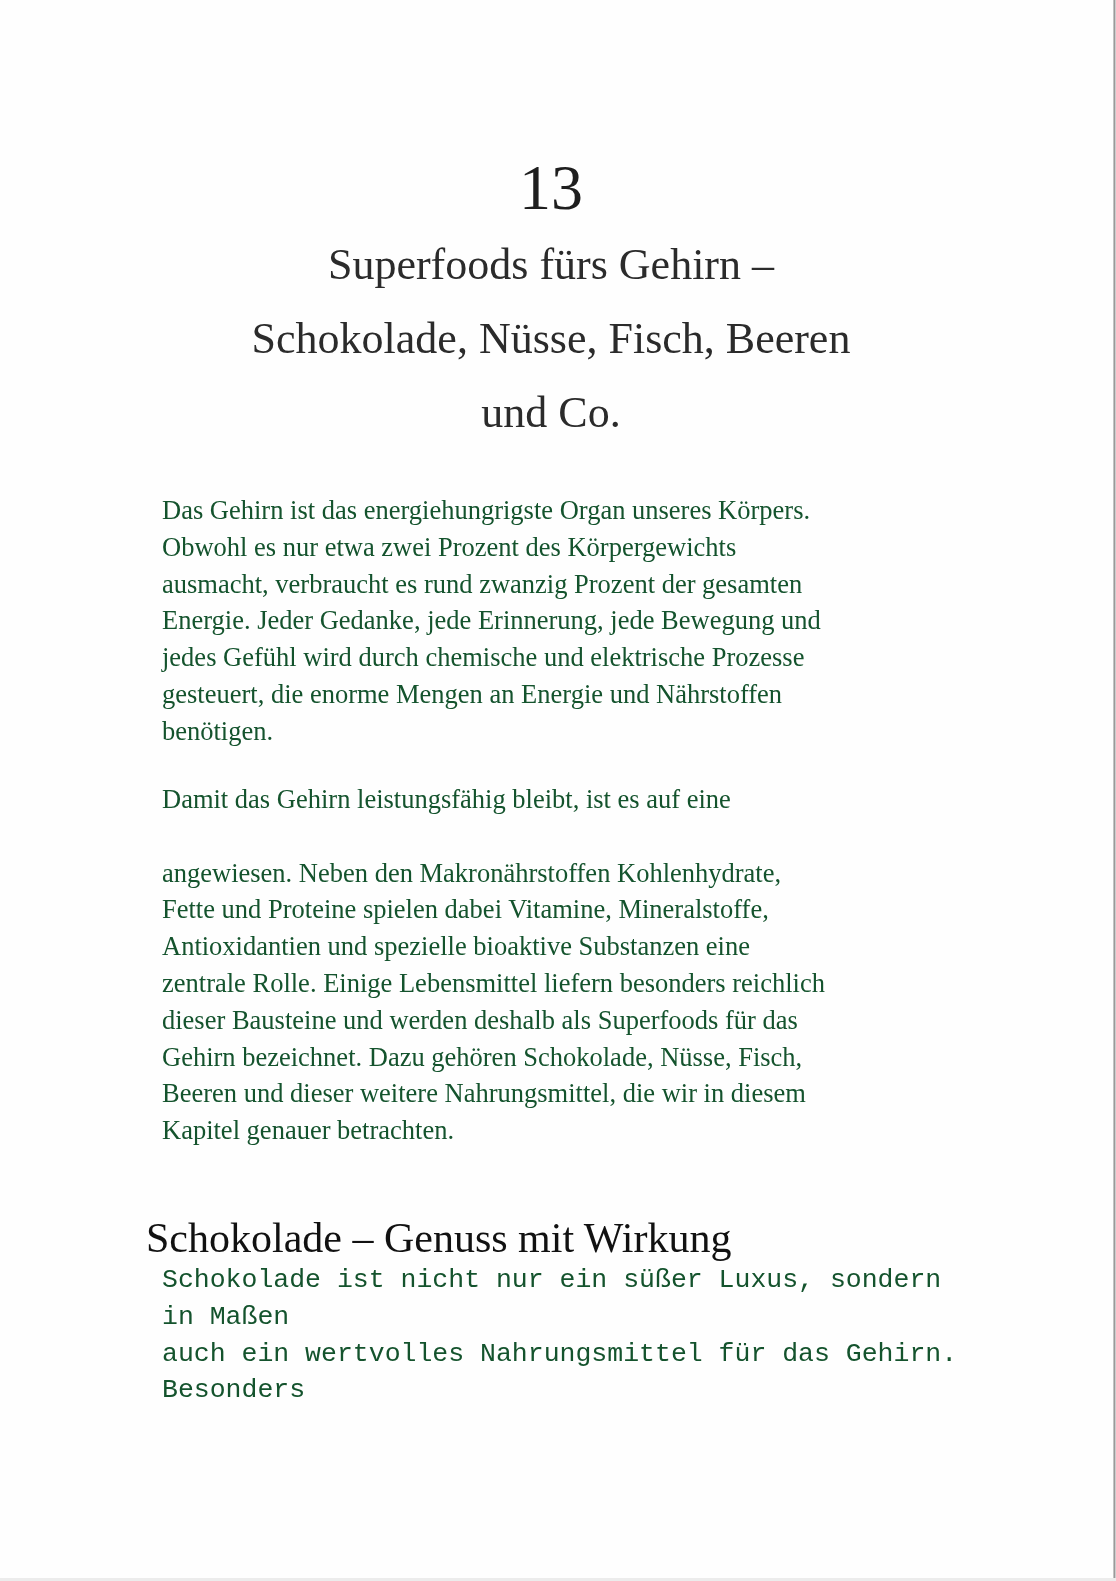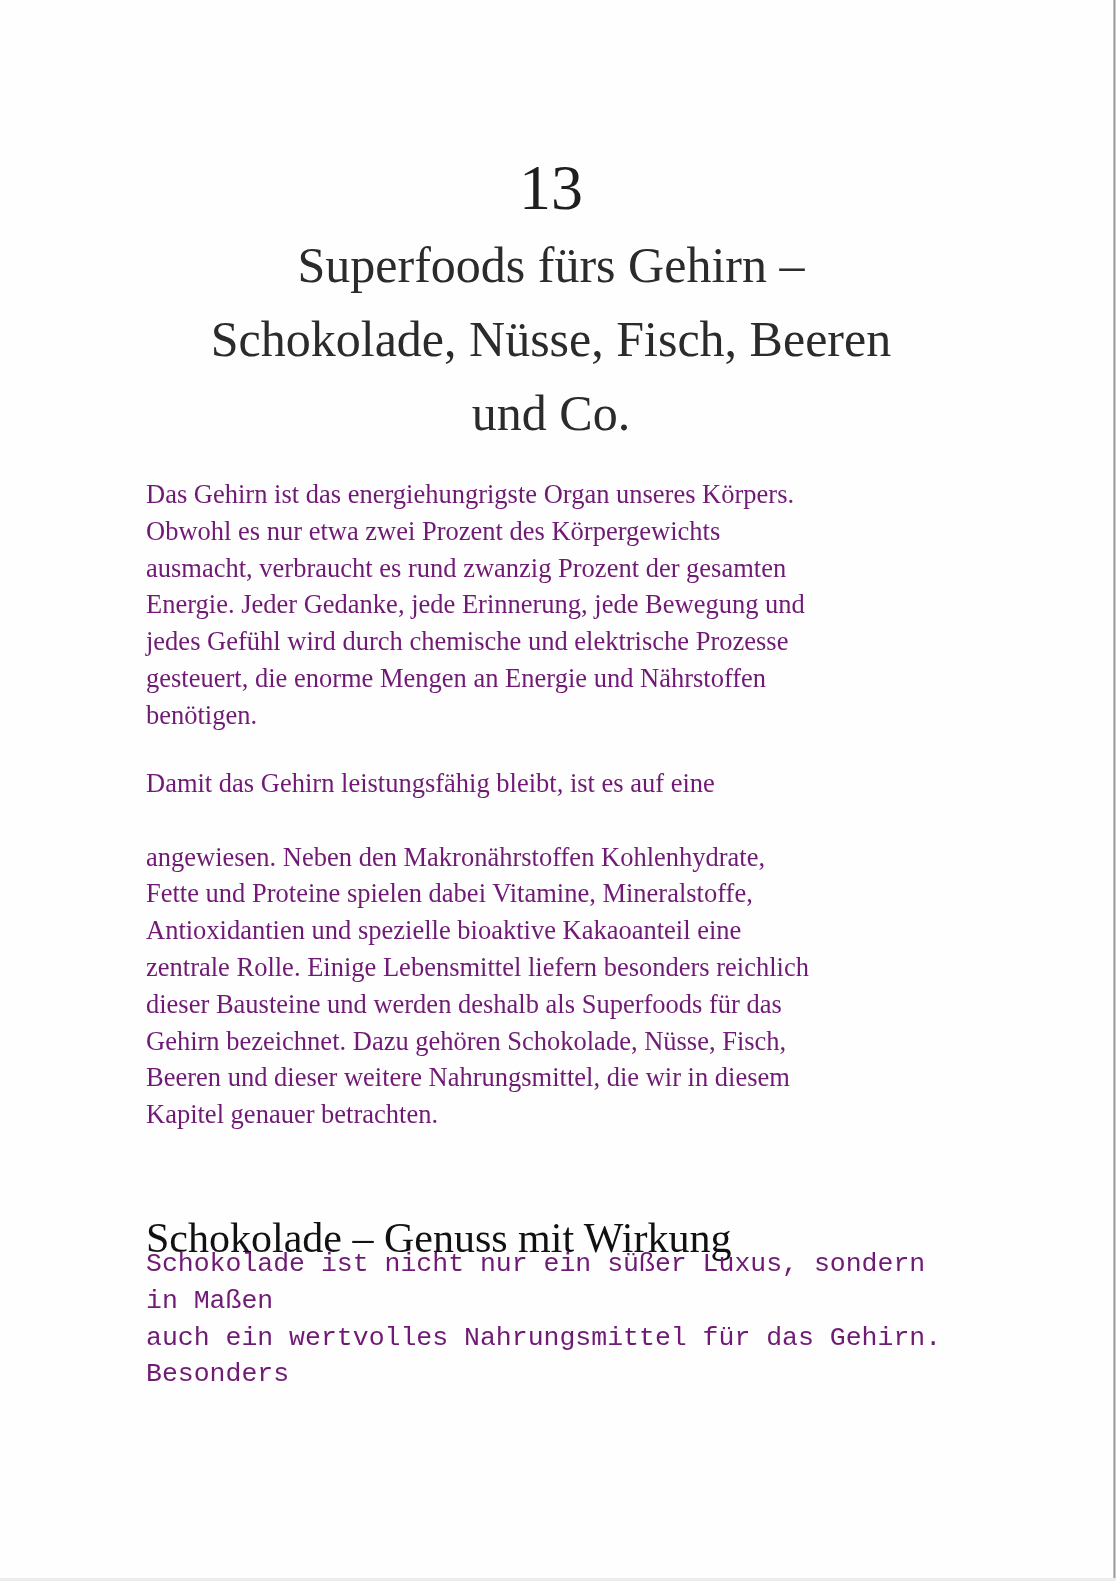--- a/index.html
+++ b/index.html
@@ -19,25 +19,25 @@
   }
   .content {
     position:absolute; left:146px; top:0; width:800px;
   }
   .chapter-number {
     position:absolute; left:0; top:158px; width:810px; text-align:center;
     font-size:64px; line-height:60px; color:#1e1e1e;
   }
   .chapter-title {
     position:absolute; left:0; top:228px; width:810px; text-align:center;
-    font-size:50px; line-height:74px; color:#2b2b2b; margin:0; font-weight:normal;
+    font-size:44px; line-height:74px; color:#2b2b2b; margin:0; font-weight:normal;
   }
   .para {
-    position:absolute; left:0; width:800px; margin:0;
-    font-size:26.5px; line-height:36.8px; color:#701a75;
+    position:absolute; left:0; width:800px; margin:16px;
+    font-size:26.5px; line-height:36.8px; color:#14532d;
   }
   .p1 { top:476px; }
   .p2 { top:765px; }
   .section-heading {
     position:absolute; left:0; top:1210px; margin:0; font-weight:normal;
     font-size:42px; line-height:56px; color:#111;
   }
   .p3 { top:1246px;font-family:Liberation Mono, monospace; }
 </style>
 </head>
@@ -63,21 +63,21 @@
     <span>jedes Gefühl wird durch chemische und elektrische Prozesse</span><br>
     <span>gesteuert, die enorme Mengen an Energie und Nährstoffen</span><br>
     <span>benötigen.</span>
   </p>
 
   <p class="para p2">
     <span>Damit das Gehirn leistungsfähig bleibt, ist es auf eine</span><br>
     <br>
     <span>angewiesen. Neben den Makronährstoffen Kohlenhydrate,</span><br>
     <span>Fette und Proteine spielen dabei Vitamine, Mineralstoffe,</span><br>
-    <span>Antioxidantien und spezielle bioaktive Kakaoanteil eine</span><br>
+    <span>Antioxidantien und spezielle bioaktive Substanzen eine</span><br>
     <span>zentrale Rolle. Einige Lebensmittel liefern besonders reichlich</span><br>
     <span>dieser Bausteine und werden deshalb als Superfoods für das</span><br>
     <span>Gehirn bezeichnet. Dazu gehören Schokolade, Nüsse, Fisch,</span><br>
     <span>Beeren und dieser weitere Nahrungsmittel, die wir in diesem</span><br>
     <span>Kapitel genauer betrachten.</span>
   </p>
 
   <h2 class="section-heading">Schokolade – Genuss mit Wirkung</h2>
 
   <p class="para p3">

